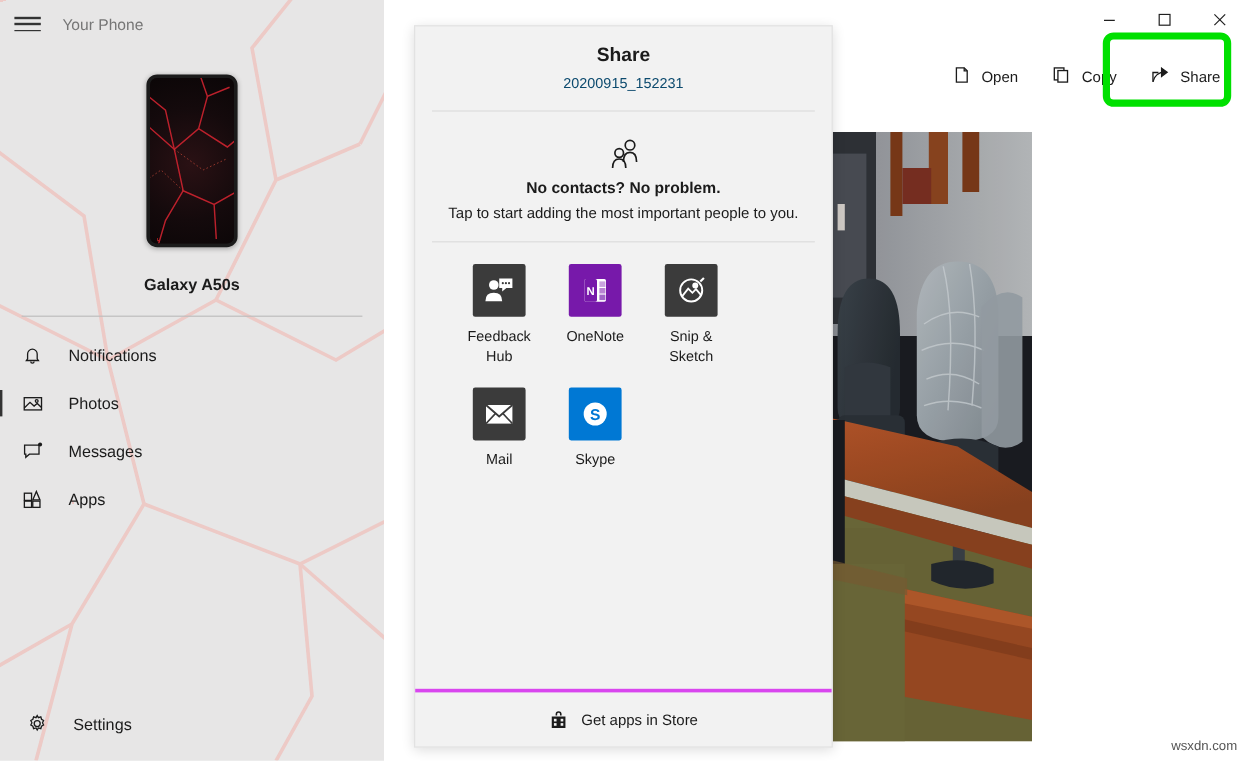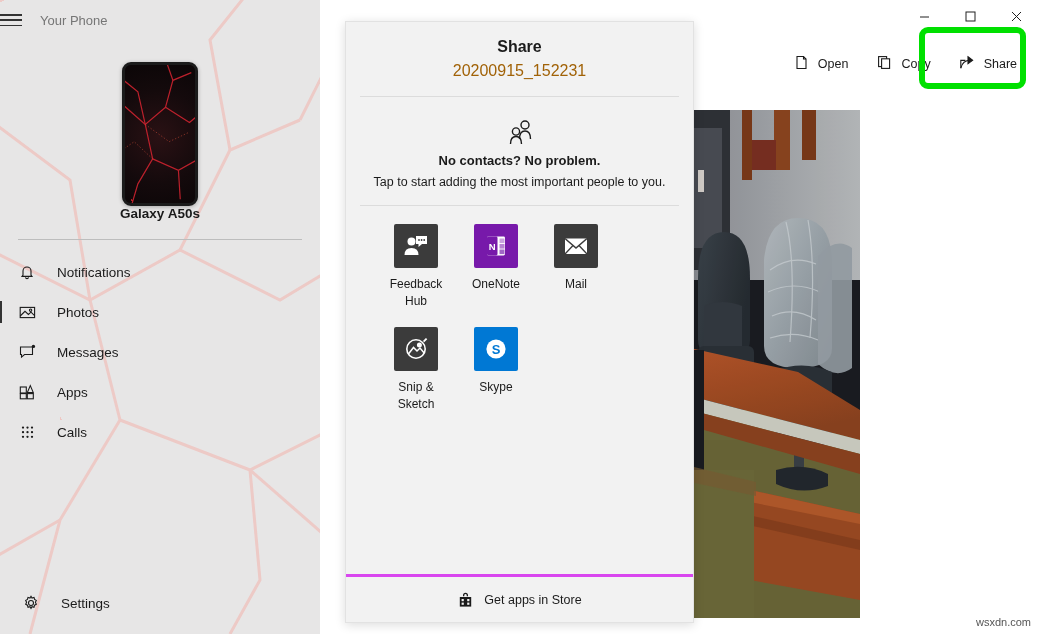--- a/index.html
+++ b/index.html
@@ -32,21 +32,21 @@
     opacity: 1;
   }
   .sidebar-veins {
     position: absolute; inset: 0;
     opacity: 0.85;
   }
   .sidebar-content { position: relative; z-index: 3; }
 
   .titlebar-left {
     display: flex; align-items: center;
-    height: 40px; gap: 18px;
+    height: 40px; padding-left: 12px; gap: 18px;
   }
   .hamburger { width: 22px; height: 16px; display: flex; flex-direction: column; justify-content: space-between; padding: 2px 0; cursor: pointer; }
   .hamburger span { display: block; height: 1.5px; background: #333; width: 100%; }
   .app-title { font-size: 13px; color: #767676; }
 
   .device-area { margin-top: 22px; text-align: center; }
   .phone-frame {
     width: 76px; height: 144px; margin: 0 auto;
     border: 3px solid #1b1b1b; border-radius: 9px;
     background: #120a0c; overflow: hidden; position: relative;
@@ -54,21 +54,21 @@
   }
   .phone-wall {
     position: absolute; inset: 0;
     background:
       linear-gradient(120deg, rgba(200,30,36,0.85) 0 1.6px, transparent 1.6px 100%) -16px 8px/90px 90px no-repeat,
       linear-gradient(58deg, rgba(214,40,44,0.8) 0 1.6px, transparent 1.6px 100%) 6px 46px/90px 90px no-repeat,
       linear-gradient(155deg, rgba(186,28,34,0.75) 0 1.6px, transparent 1.6px 100%) 0 0/80px 150px no-repeat,
       linear-gradient(25deg, rgba(230,60,60,0.6) 0 1.4px, transparent 1.4px 100%) 12px 96px/80px 80px no-repeat,
       radial-gradient(circle at 48% 52%, #2a1114 0%, #140a0c 58%, #0b0607 100%);
   }
-  .device-name { margin-top: 0; font-size: 13.5px; font-weight: bold; color: #1b1b1b; }
+  .device-name { margin-top: 24px; font-size: 13.5px; font-weight: bold; color: #1b1b1b; }
 
   .sb-divider {
     height: 1px; background: #bdbdbd;
     margin: 18px 18px 0 18px;
   }
 
   .nav { margin-top: 12px; }
   .nav-item {
     position: relative;
     display: flex; align-items: center; gap: 21px;
@@ -144,21 +144,21 @@
     position: absolute; left: 345px; top: 21px;
     width: 349px; height: 602px;
     background: #f2f2f2;
     border: 1px solid #e2e2e2;
     box-shadow: 0 2px 10px rgba(0,0,0,0.14);
     z-index: 20;
     display: flex; flex-direction: column;
   }
   .sp-header { padding-top: 16px; text-align: center; }
   .sp-title { font-size: 16px; font-weight: bold; color: #1b1b1b; }
-  .sp-sub { font-size: 16px; color: #a16207; margin-top: 6px; }
+  .sp-sub { font-size: 12px; color: #0c4a6e; margin-top: 6px; }
   .sp-rule { height: 1px; background: #dcdcdc; margin: 16px 14px 0 14px; }
 
   .sp-contacts { text-align: center; padding: 22px 18px 0 18px; }
   .sp-contacts-ico { margin: 0 auto 8px auto; width: 30px; height: 26px; }
   .sp-contacts-t1 { font-size: 13px; font-weight: bold; color: #1b1b1b; }
   .sp-contacts-t2 { font-size: 12.5px; color: #1b1b1b; margin-top: 7px; }
 
   .app-grid {
     display: flex; flex-wrap: wrap;
     padding: 18px 30px 0 30px; gap: 0;
@@ -282,37 +282,20 @@
             <svg width="17" height="16" viewBox="0 0 17 16" fill="none" stroke="#1b1b1b" stroke-width="1.1">
               <rect x="1.3" y="3" width="6" height="6"></rect>
               <rect x="1.3" y="9.6" width="6" height="5.2"></rect>
               <rect x="8.3" y="9.6" width="6" height="5.2"></rect>
               <path d="M8.3 8.6 L11.3 1.6 L14.3 8.6 Z"></path>
             </svg>
           </span>
           <span>Apps</span>
         </div>
 
-        <div class="nav-item">
-
-          <span class="nav-ico">
-            <svg width="15" height="15" viewBox="0 0 15 15" fill="#1b1b1b">
-              <circle cx="3" cy="2.6" r="1.15"></circle>
-                <circle cx="7.5" cy="2.6" r="1.15"></circle>
-                <circle cx="12" cy="2.6" r="1.15"></circle>
-              <circle cx="3" cy="7.2" r="1.15"></circle>
-                <circle cx="7.5" cy="7.2" r="1.15"></circle>
-                <circle cx="12" cy="7.2" r="1.15"></circle>
-              <circle cx="3" cy="11.8" r="1.15"></circle>
-                <circle cx="7.5" cy="11.8" r="1.15"></circle>
-                <circle cx="12" cy="11.8" r="1.15"></circle>
-            </svg>
-          </span>
-          <span>Calls</span>
-        </div>
       </div>
     </div>
 
     <div class="settings-item">
       <span class="nav-ico">
         <svg width="16" height="16" viewBox="0 0 16 16" fill="none" stroke="#1b1b1b" stroke-width="1.1">
           <circle cx="8" cy="8" r="2.5"></circle>
           <path d="M8 1.3 l1 1.7 2-0.6 0.6 2 1.7 1 -0.9 1.9 0.9 1.9 -1.7 1 -0.6 2 -2-0.6 -1 1.7 -1-1.7 -2 0.6 -0.6-2 -1.7-1 0.9-1.9 -0.9-1.9 1.7-1 0.6-2 2 0.6 Z"></path>
         </svg>
       </span>
@@ -500,39 +483,39 @@
             <rect x="16.5" y="5.5" width="5" height="4.6" fill="#c9a3de"></rect>
             <rect x="16.5" y="11" width="5" height="4.6" fill="#b884d3"></rect>
             <rect x="16.5" y="16.5" width="5" height="4.6" fill="#a166c7"></rect>
           </svg>
         </div>
         <div class="app-label">OneNote</div>
       </div>
 
       <div class="app-tile">
         <div class="app-ico" style="background:#3b3b3b">
-          <svg width="26" height="20" viewBox="0 0 26 20">
-            <rect x="2" y="2.5" width="22" height="15.5" fill="#ffffff"></rect>
-            <path d="M2 2.5 L13 12 L24 2.5" fill="none" stroke="#3b3b3b" stroke-width="1.6"></path>
-            <path d="M2 18 L10 9.5 M24 18 L16 9.5" fill="none" stroke="#3b3b3b" stroke-width="1.3"></path>
-          </svg>
-        </div>
-        <div class="app-label">Mail</div>
-      </div>
-
-      <div class="app-tile">
-        <div class="app-ico" style="background:#3b3b3b">
           <svg width="26" height="26" viewBox="0 0 26 26" fill="none" stroke="#ffffff" stroke-width="1.6">
             <circle cx="13" cy="13" r="9.2"></circle>
             <path d="M5.4 18 L10.5 11.5 L14 15 L17 12 L21.2 17" stroke-width="1.5"></path>
             <circle cx="16.4" cy="9" r="1.7" fill="#ffffff"></circle>
             <path d="M20.6 5.6 L23.6 2.6" stroke-width="1.8"></path>
           </svg>
         </div>
         <div class="app-label">Snip &amp; Sketch</div>
+      </div>
+
+      <div class="app-tile">
+        <div class="app-ico" style="background:#3b3b3b">
+          <svg width="26" height="20" viewBox="0 0 26 20">
+            <rect x="2" y="2.5" width="22" height="15.5" fill="#ffffff"></rect>
+            <path d="M2 2.5 L13 12 L24 2.5" fill="none" stroke="#3b3b3b" stroke-width="1.6"></path>
+            <path d="M2 18 L10 9.5 M24 18 L16 9.5" fill="none" stroke="#3b3b3b" stroke-width="1.3"></path>
+          </svg>
+        </div>
+        <div class="app-label">Mail</div>
       </div>
 
       <div class="app-tile">
         <div class="app-ico" style="background:#0078d4">
           <svg width="26" height="26" viewBox="0 0 26 26">
             <circle cx="13" cy="13" r="9.6" fill="#ffffff"></circle>
             <text x="13" y="17.6" font-family="Liberation Sans, sans-serif" font-size="13" font-weight="bold" fill="#0078d4" text-anchor="middle">S</text>
           </svg>
         </div>
         <div class="app-label">Skype</div>

